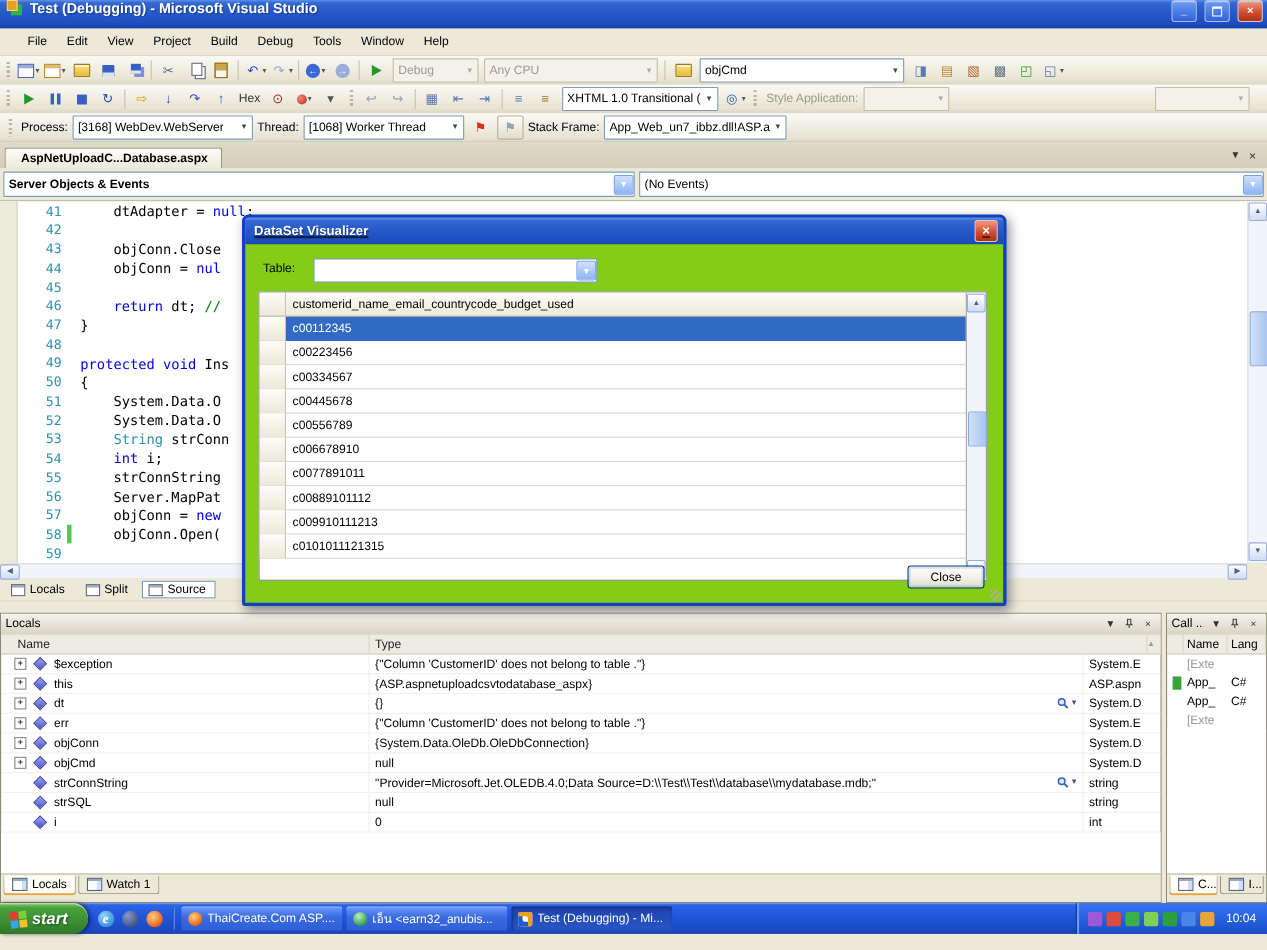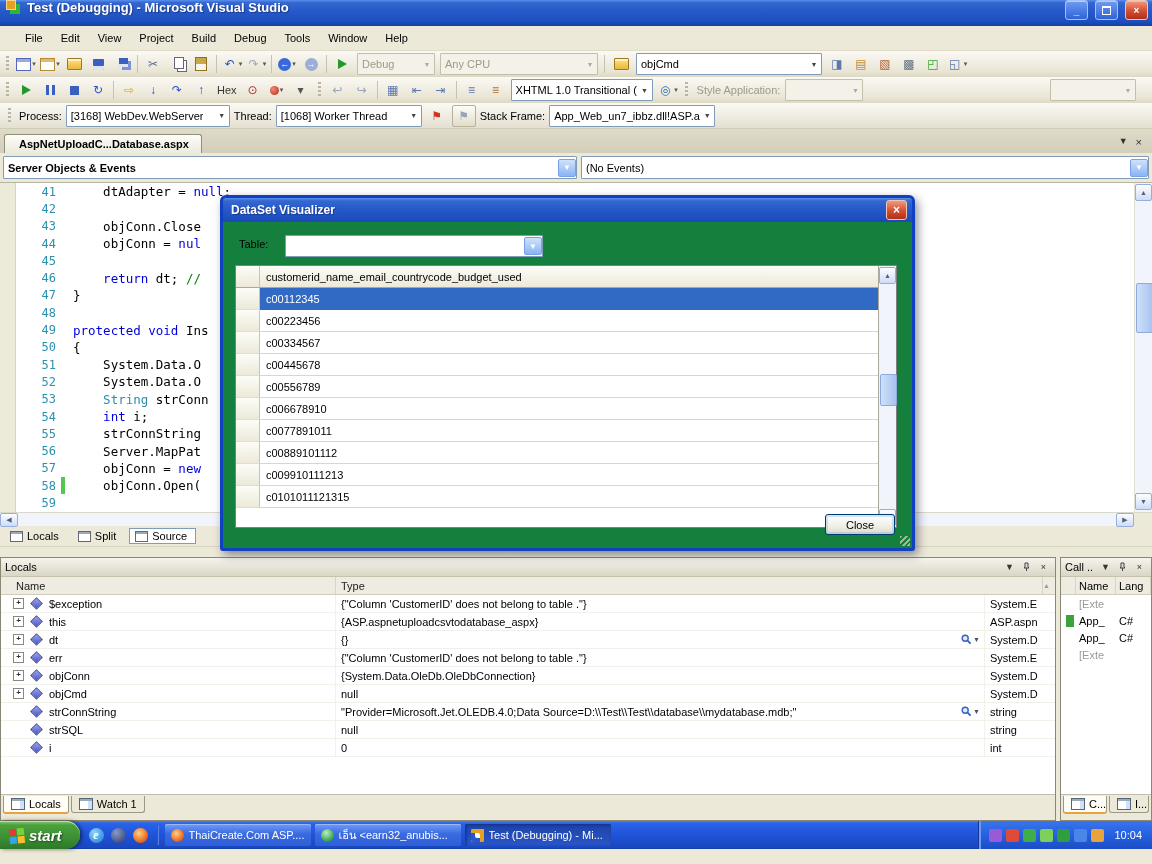--- a/index.html
+++ b/index.html
@@ -148,22 +148,22 @@
   .ic-firefox{background:radial-gradient(circle at 40% 35%,#ffd080,#e86018 70%,#b84010);border-radius:50%;}
   .ic-messenger{background:radial-gradient(circle at 40% 30%,#baf0c0,#2a9a4a 75%,#1a7a3a);border-radius:50%;}
   .ic-visual-studio{background:#fff;box-shadow:inset -4px 4px 0 #e8a020, inset 4px -4px 0 #2858c8;}
   .tlab{overflow:hidden;text-overflow:ellipsis;}
   .tray{margin-left:auto;height:28px;display:flex;align-items:center;gap:4px;padding:0 10px 0 10px;flex:none;
     background:linear-gradient(180deg,#3a74ec 0%,#2561e0 50%,#1c4cc4 100%);border-left:1px solid #16389a;box-shadow:inset 2px 0 0 #6a9af8;}
   .trico{width:13px;height:13px;border-radius:2px;flex:none;}
   .clock{color:#fff;font-size:11px;margin-left:6px;}
   
   .dialog{position:absolute;left:220px;top:195px;width:695px;height:356px;z-index:50;
-    border:3px solid #0f41c0;border-radius:6px 6px 3px 3px;background:#15803d;
-    box-shadow:3px 4px 10px rgba(40,40,60,.5);box-sizing:border-box;}
+    border:3px solid #0f41c0;border-radius:6px 6px 3px 3px;background:#84cc16;
+    box-shadow:3px 4px 10px rgba(40,40,60,.5);box-sizing:border-box;text-decoration:underline;}
   .dtitle{height:24px;display:flex;align-items:center;padding:0 5px 0 8px;border-radius:3px 3px 0 0;
     background:linear-gradient(180deg,#5a90ee 0%,#3567d0 12%,#2558c8 50%,#1a4ab8 100%);}
   .dtitle .dtx{color:#fff;font-weight:bold;font-size:12px;flex:1;text-shadow:1px 1px 1px #1b3c8a;}
   .dclose{width:19px;height:18px;border:1px solid #f2c4b4;border-radius:3px;color:#fff;font-weight:bold;font-size:12px;
     background:linear-gradient(180deg,#f09a80,#d44e30 55%,#b03018);display:flex;align-items:center;justify-content:center;}
   .trowlbl{position:absolute;left:16px;top:40px;font-size:11px;}
   .tablecombo{position:absolute;left:62px;top:37px;width:252px;height:20px;}
   .dgrid{position:absolute;left:12px;right:15px;top:67px;height:263px;background:#fff;border:1px solid #808080;box-sizing:border-box;}
   .ghead{display:flex;height:22px;}
   .ghead .grh{border-bottom:1px solid #aca899;}

